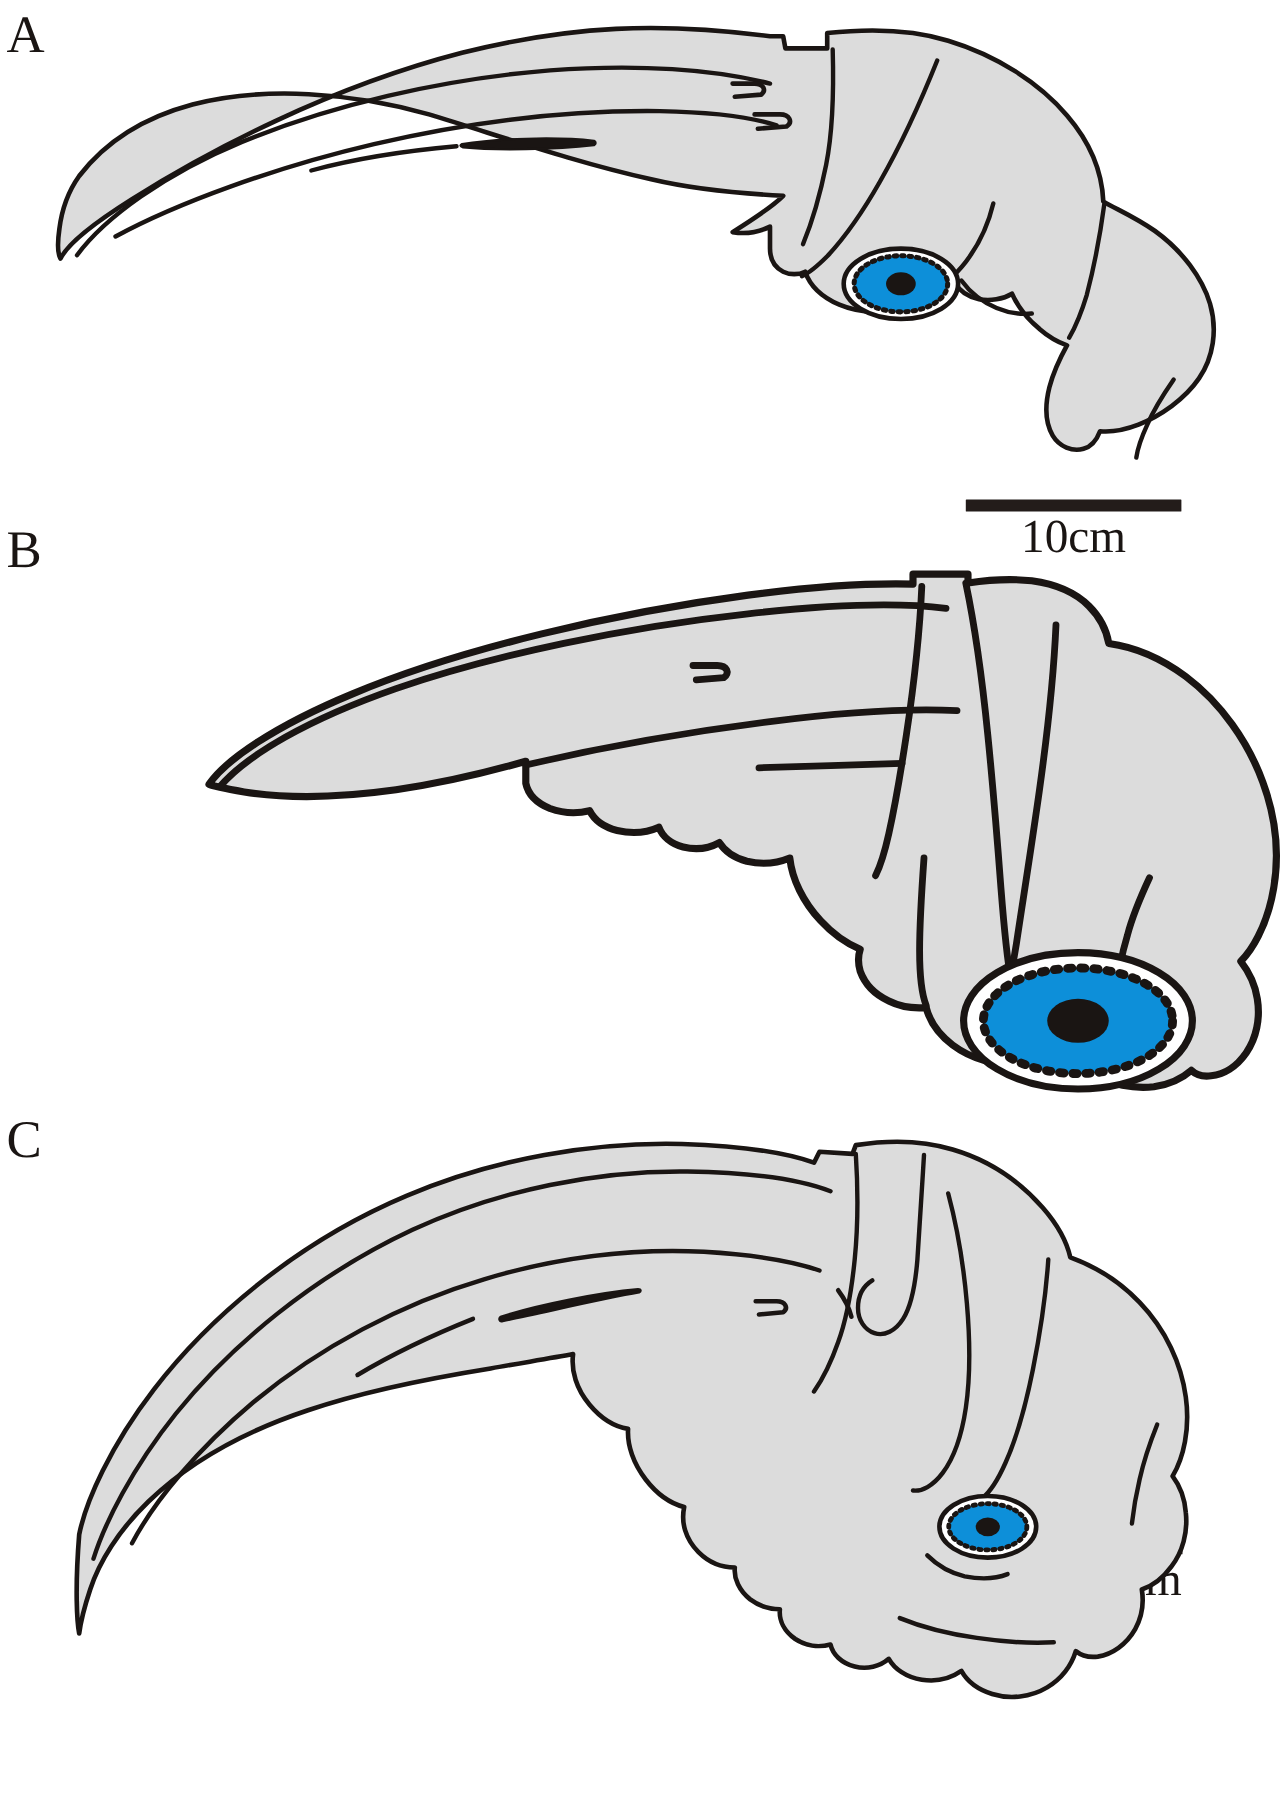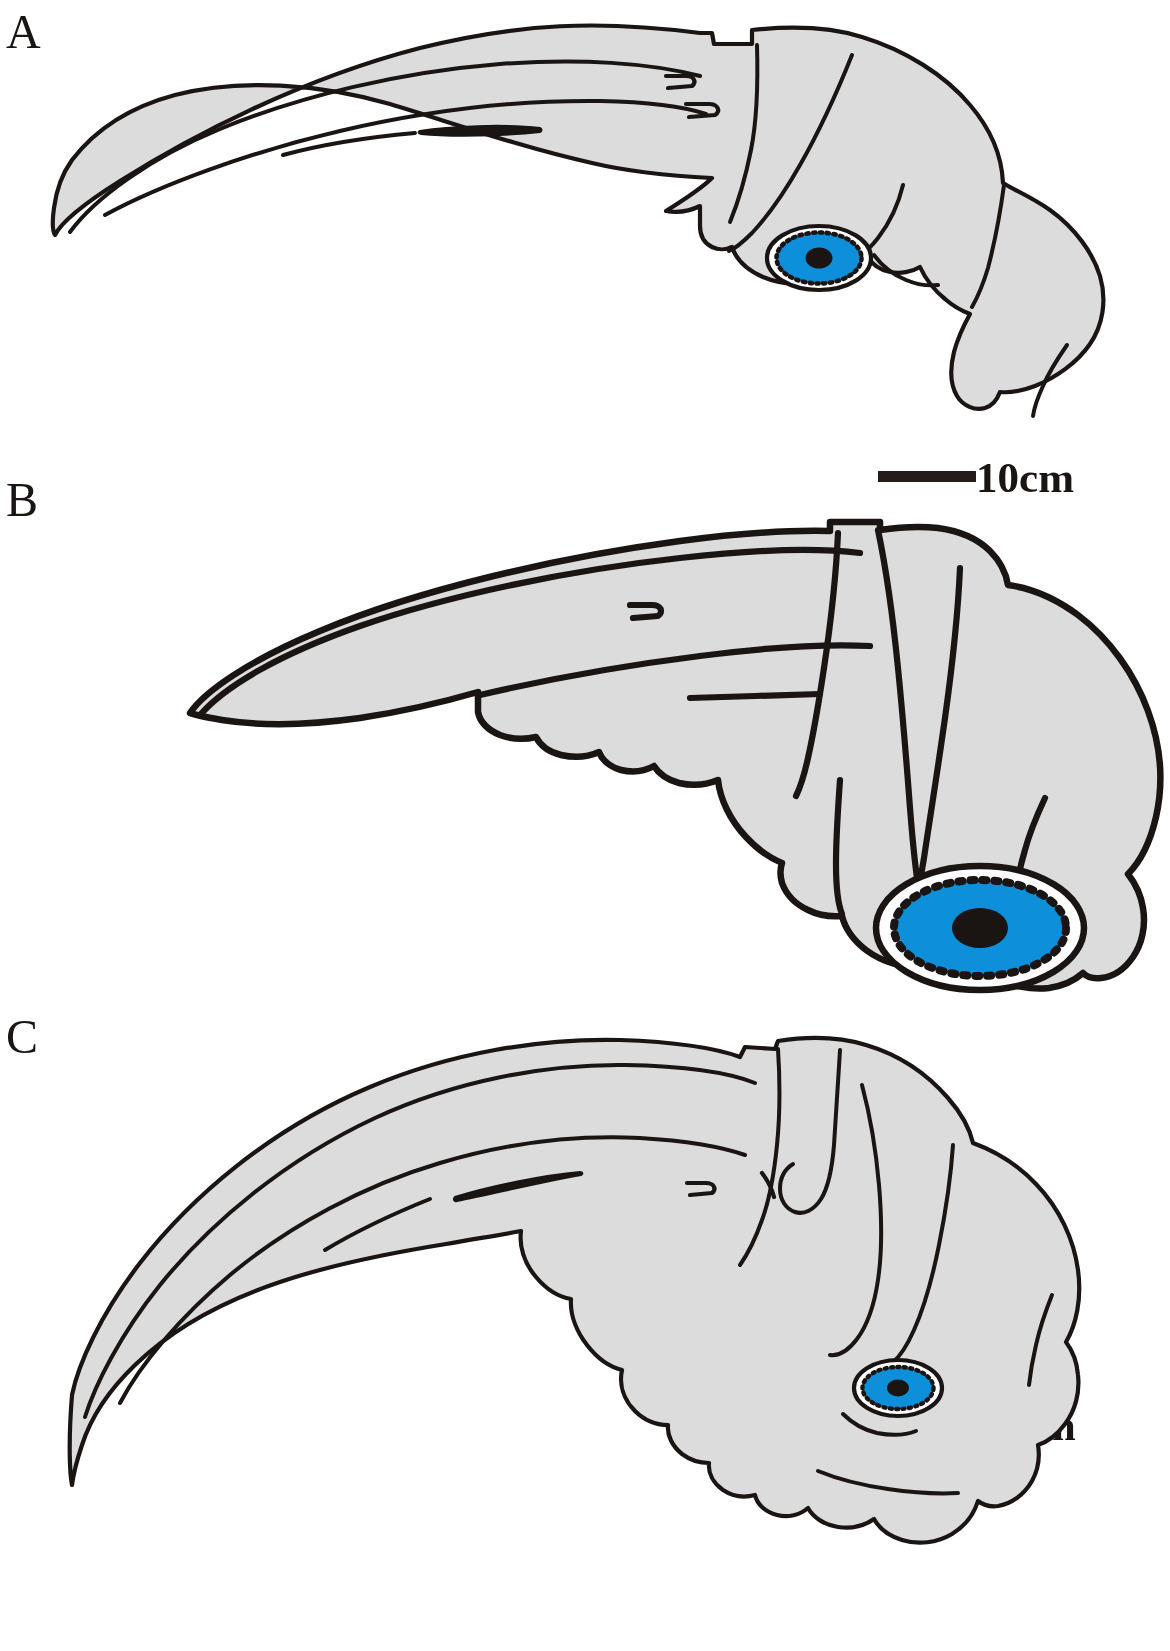--- a/index.html
+++ b/index.html
@@ -49,23 +49,22 @@
     position: absolute;
     left: 0;
     top: 0;
     display: block;
   }
 
   
   .scalebar {
     position: absolute;
     display: flex;
-    flex-direction: row;
+    flex-direction: column;
     align-items: center;
-    font-weight: bold;
   }
   .scalebar-line {
     background: #231c1a;
     height: 11px;
     width: 100%;
     border-radius: 0.5px;
   }
   .scalebar-text {
     font-family: "Liberation Serif", "DejaVu Serif", serif;
     font-size: 43px;

